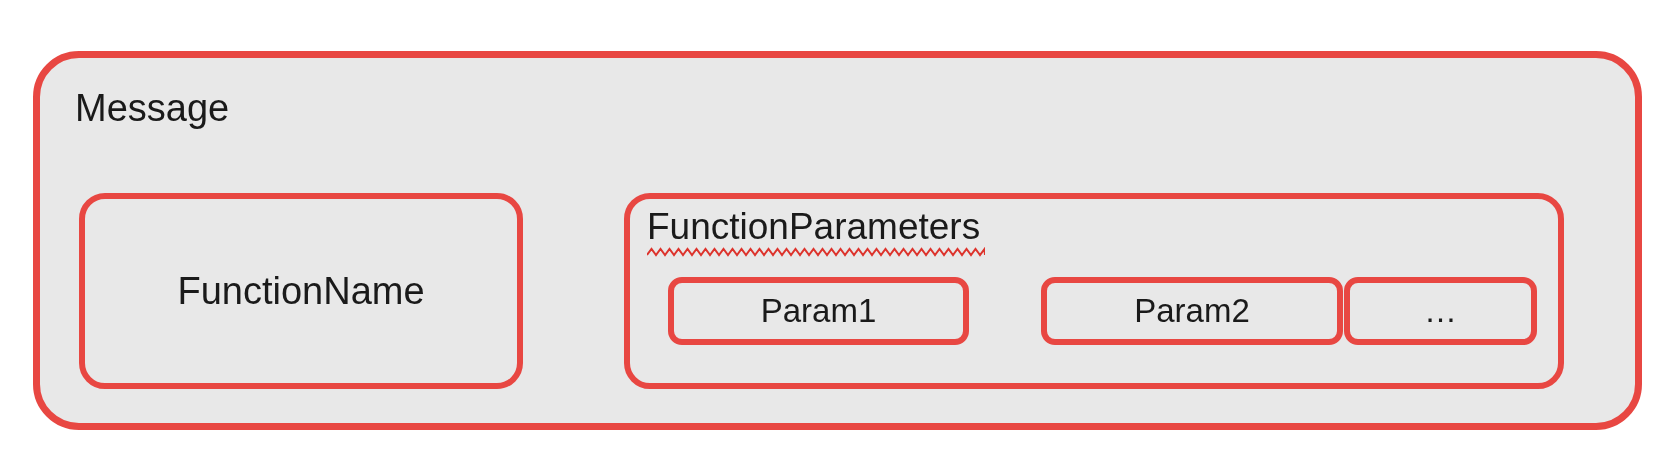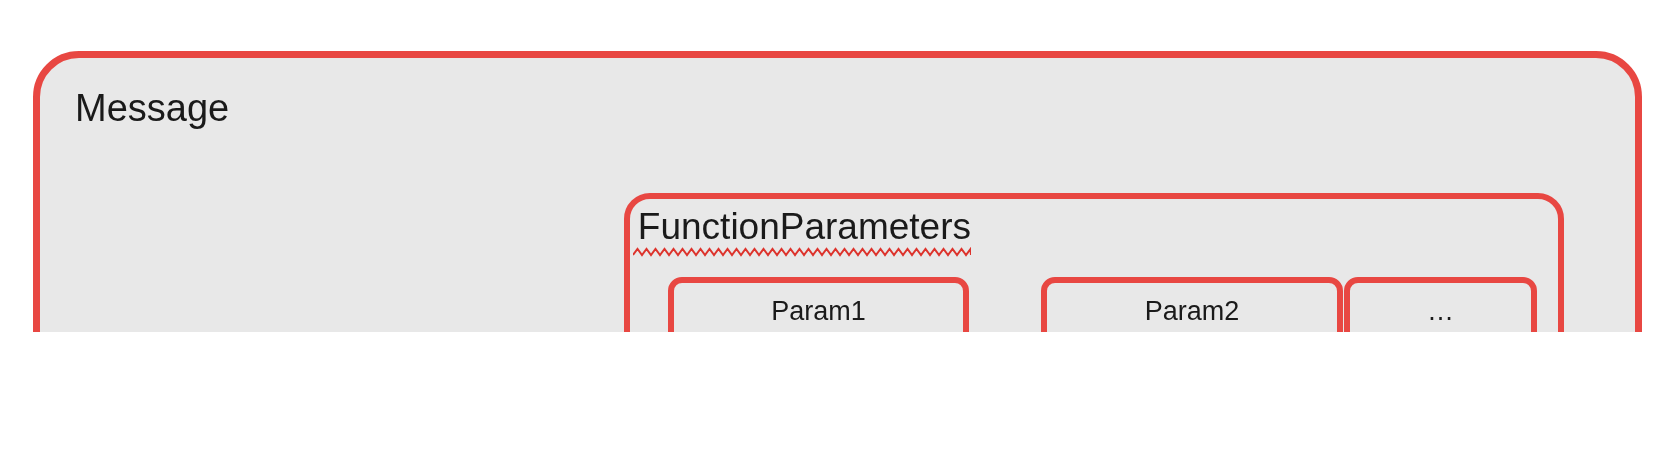--- a/index.html
+++ b/index.html
@@ -1,19 +1,19 @@
 <!DOCTYPE html>
 <html style="--page-bg: #ffffff; --fill: #e8e8e8; --red: #e84742; --text: #1a1a1a;"><head>
 <meta charset="utf-8">
 <style>
   html, body { margin: 0; padding: 0; background: #ffffff; }
   .canvas {
     position: relative;
     width: 1666px;
-    height: 332px;
+    height: 468px;
     background: var(--page-bg, #ffffff);
     font-family: "Liberation Sans", sans-serif;
     color: var(--text, #1a1a1a);
     overflow: hidden;
   }
   .message-box {
     position: absolute;
     left: 33px; top: 51px;
     width: 1609px; height: 379px;
     box-sizing: border-box;
@@ -47,23 +47,22 @@
   .fn-label {
     font-size: 38px;
     white-space: nowrap;
   }
   .fp-box {
     left: 584px;
     width: 940px;
   }
   .fp-header {
     position: absolute;
-    left: 3px; top: 9px;
+    left: 17px; top: 9px;
     display: inline-block;
-    text-align: right;
   }
   .fp-label {
     display: block;
     font-size: 37px;
     line-height: 1;
     white-space: nowrap;
   }
   .squiggle {
     display: block;
     margin-top: 2px;
@@ -74,34 +73,37 @@
     height: 68px;
     box-sizing: border-box;
     background: var(--fill, #e8e8e8);
     border: 6px solid var(--red, #e84742);
     border-radius: 14px;
     display: flex;
     align-items: center;
     justify-content: center;
   }
   .param-label {
-    font-size: 27px;
+    font-size: 33px;
     white-space: nowrap;
   }
   .param-1 { left: 38px;  width: 301px; }
   .param-2 { left: 375px; width: 302px; margin-left: 36px; }
   .param-ellipsis { left: 714px; width: 193px; }
 </style>
 </head>
 <body>
 
 <div class="canvas">
   <div class="message-box">
     <div class="message-label">Message</div>
 
+    <div class="inner-box fn-box">
+      <span class="fn-label">FunctionName</span>
+    </div>
 
     <div class="inner-box fp-box">
       <div class="fp-header">
         <span class="fp-label">FunctionParameters</span>
         <svg class="squiggle" width="338" height="10" viewBox="0 0 338 10">
             <path d="M0 8 L4.5 2 L9 8 L13.5 2 L18 8 L22.5 2 L27 8 L31.5 2 L36 8 L40.5 2 L45 8 L49.5 2 L54 8 L58.5 2 L63 8 L67.5 2 L72 8 L76.5 2 L81 8 L85.5 2 L90 8 L94.5 2 L99 8 L103.5 2 L108 8 L112.5 2 L117 8 L121.5 2 L126 8 L130.5 2 L135 8 L139.5 2 L144 8 L148.5 2 L153 8 L157.5 2 L162 8 L166.5 2 L171 8 L175.5 2 L180 8 L184.5 2 L189 8 L193.5 2 L198 8 L202.5 2 L207 8 L211.5 2 L216 8 L220.5 2 L225 8 L229.5 2 L234 8 L238.5 2 L243 8 L247.5 2 L252 8 L256.5 2 L261 8 L265.5 2 L270 8 L274.5 2 L279 8 L283.5 2 L288 8 L292.5 2 L297 8 L301.5 2 L306 8 L310.5 2 L315 8 L319.5 2 L324 8 L328.5 2 L333 8 L337.5 2 L338 8" fill="none" stroke="#dd332c" stroke-width="2"></path>
           </svg>
       </div>
 
       <div class="param-box param-1">

